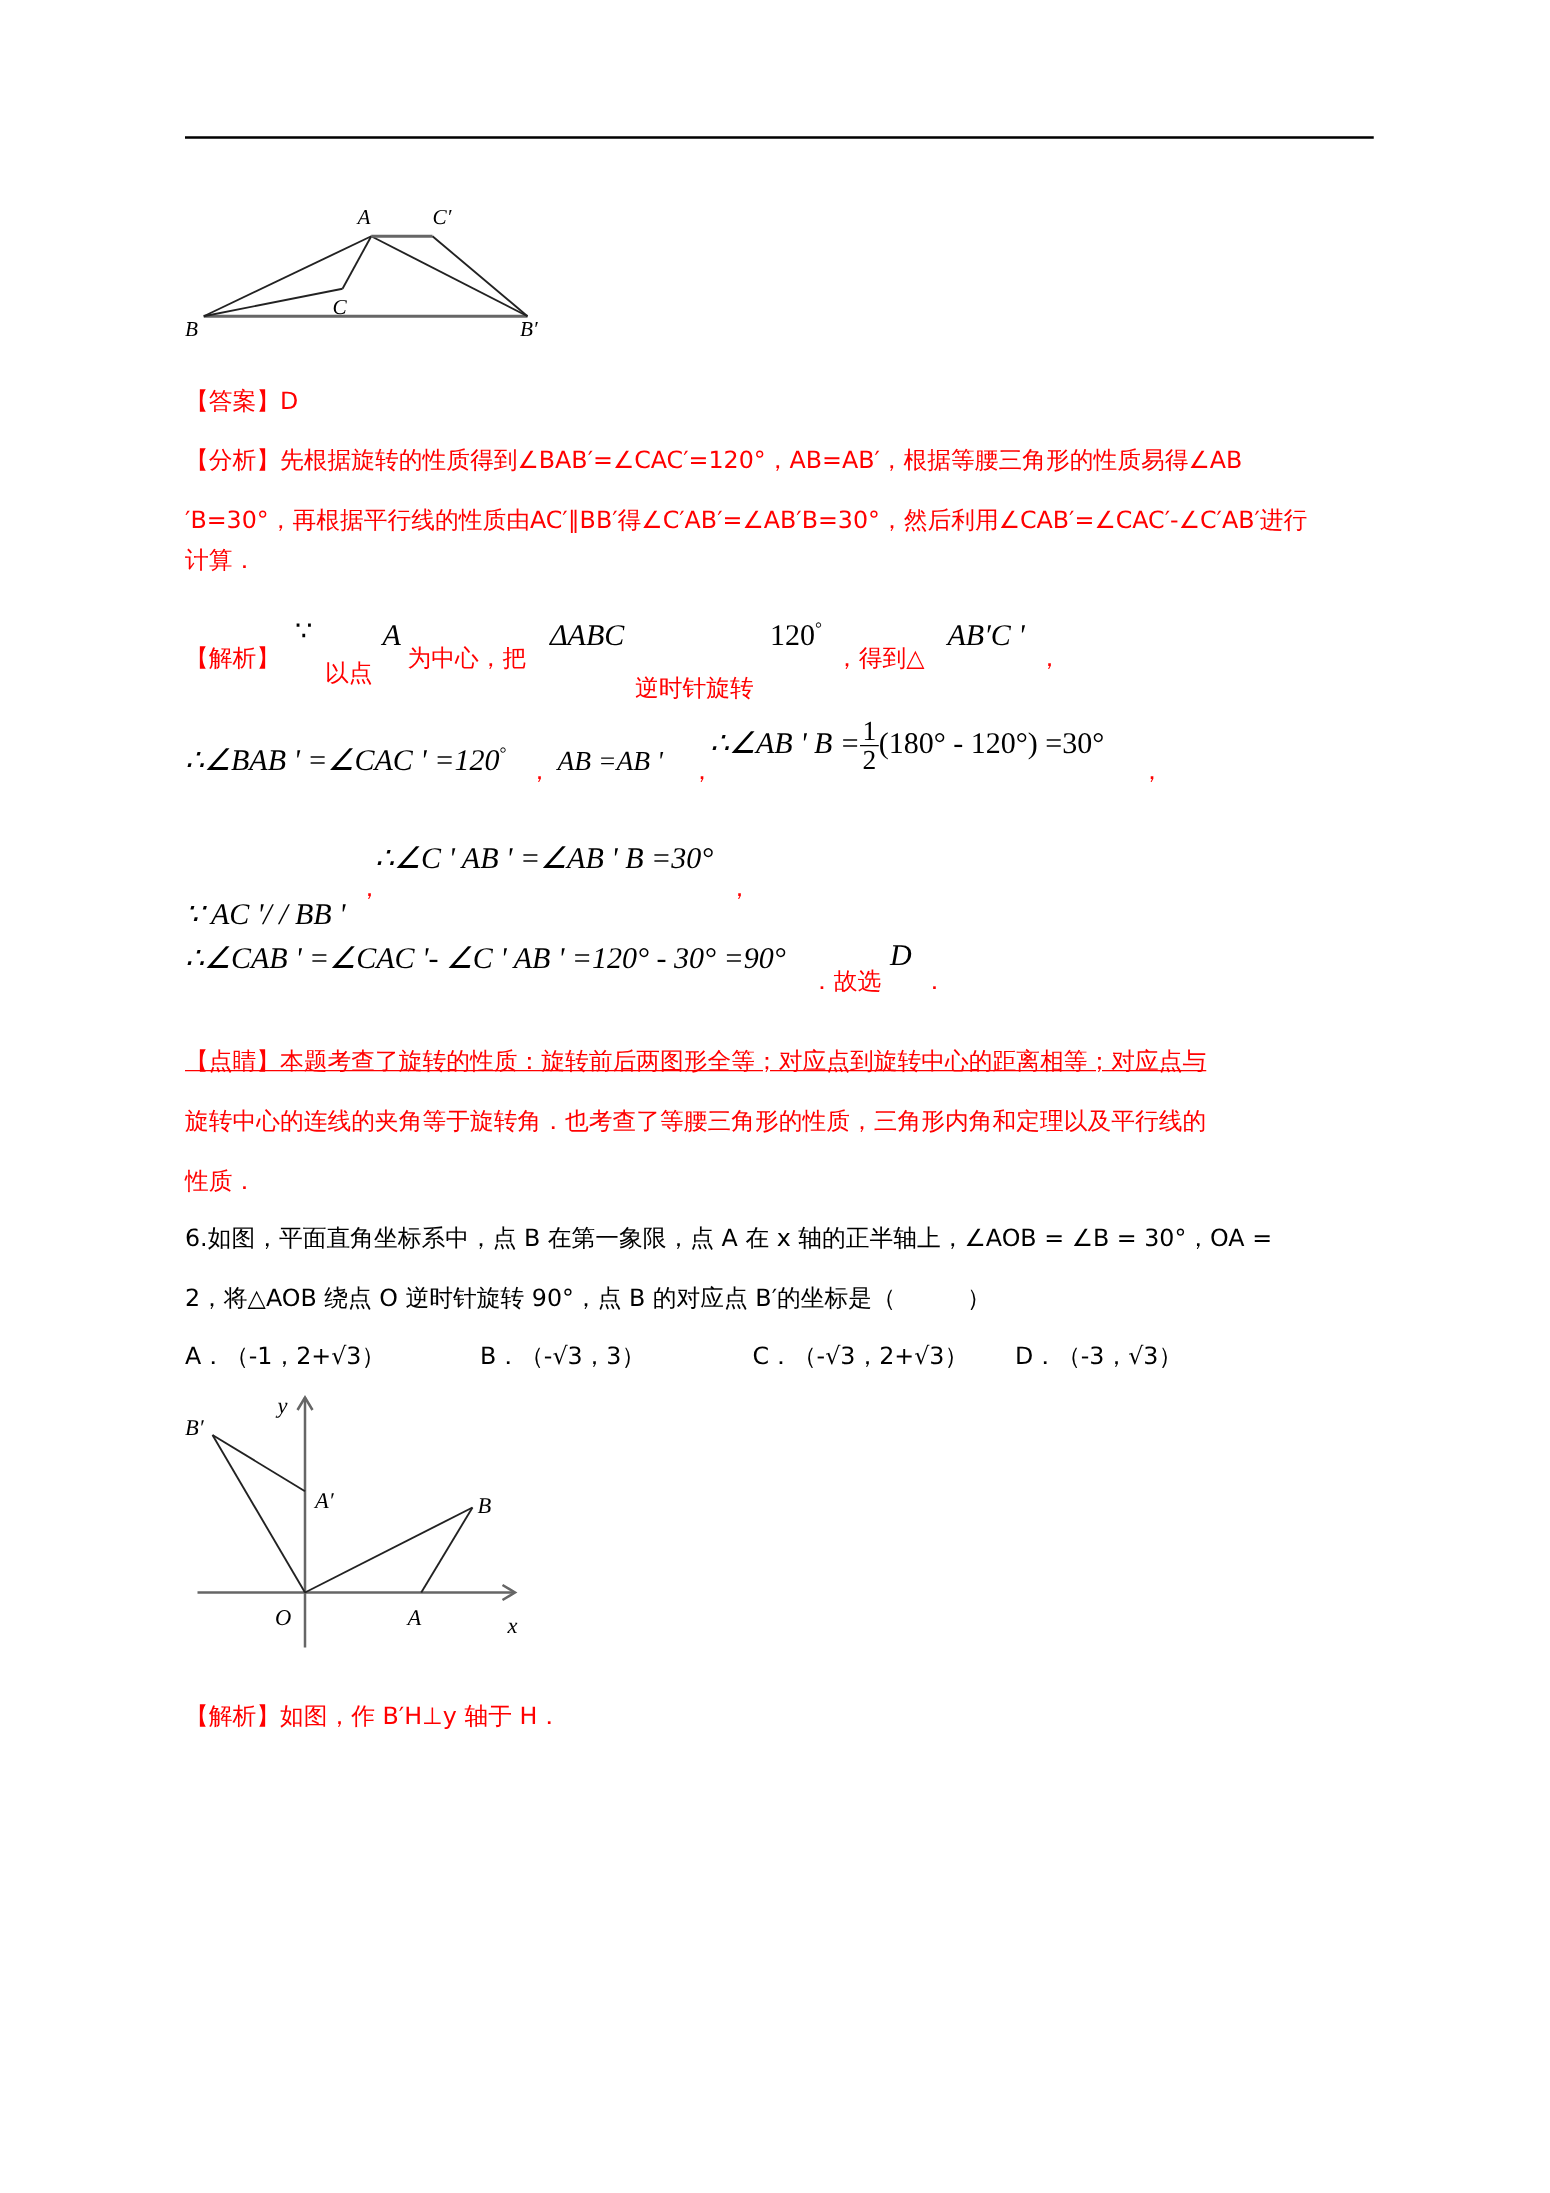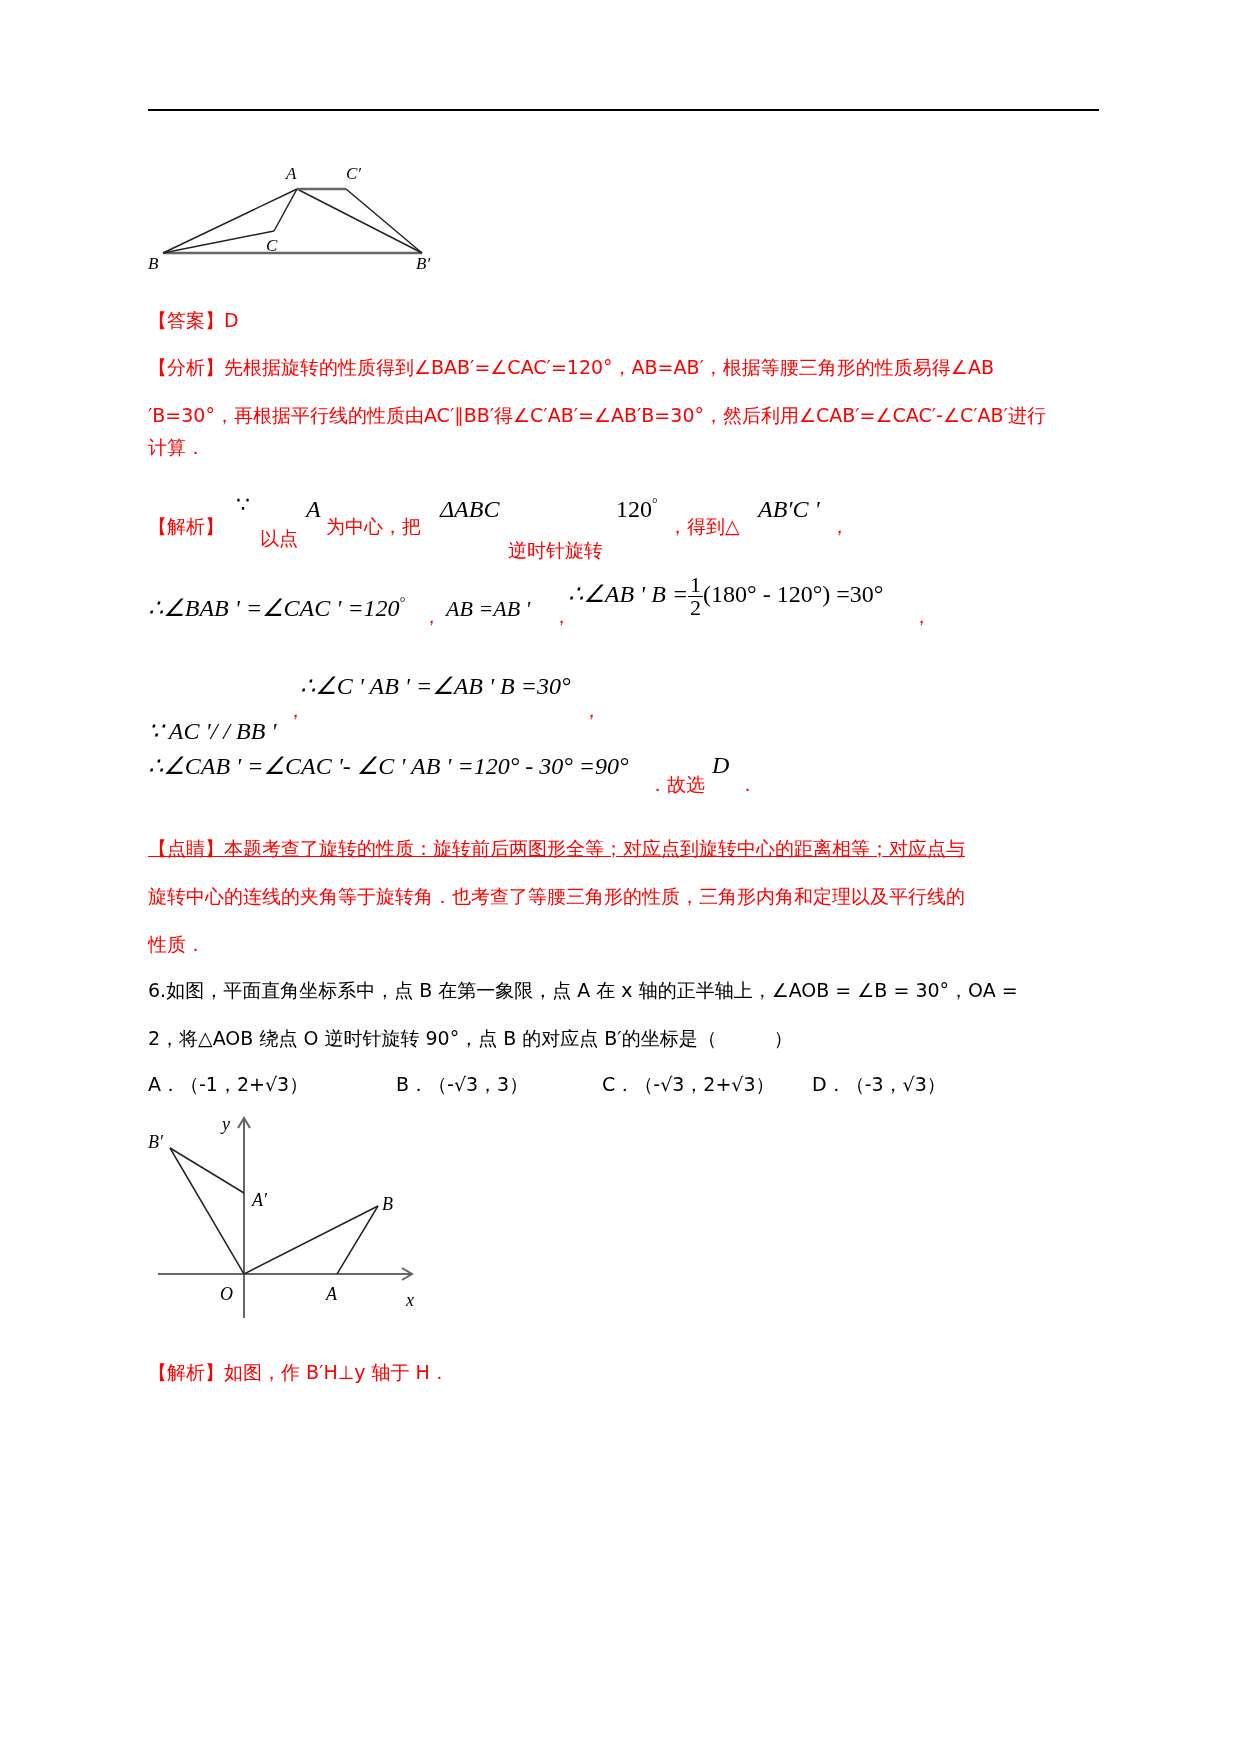--- a/index.html
+++ b/index.html
@@ -83,21 +83,21 @@
 
 <div class="abs red cn" style="left:148px;top:836px;text-decoration:underline;">
   <span>【点睛】</span><span>本题考查了旋转的性质：旋转前后两图形全等；对应点到旋转中心的距离相等；对应点与</span>
 </div>
 <div class="abs red cn" style="left:148px;top:884px;">旋转中心的连线的夹角等于旋转角．也考查了等腰三角形的性质，三角形内角和定理以及平行线的</div>
 <div class="abs red cn" style="left:148px;top:932px;">性质．</div>
 
 <div class="abs q" style="left:148px;top:978px;">6.如图，平面直角坐标系中，点 B 在第一象限，点 A 在 x 轴的正半轴上，∠AOB = ∠B = 30°，OA =</div>
 <div class="abs q" style="left:148px;top:1026px;">2，将△AOB 绕点 O 逆时针旋转 90°，点 B 的对应点 B′的坐标是（　　　）</div>
 <div class="abs q" style="left:148px;top:1072px;"><span>A．</span><span>（-1，2+√3）</span></div>
-<div class="abs q" style="left:384px;top:1072px;margin-left:12px;"><span>B．</span><span>（-√3，3）</span></div>
+<div class="abs q" style="left:384px;top:1072px;"><span>B．</span><span>（-√3，3）</span></div>
 <div class="abs q" style="left:602px;top:1072px;text-align:center;"><span>C．</span><span>（-√3，2+√3）</span></div>
 <div class="abs q" style="left:812px;top:1072px;"><span>D．</span><span>（-3，√3）</span></div>
 
 <svg class="abs" style="left:140px;top:1108px;" width="300" height="230" viewBox="0 0 300 230">
   <g stroke="#666" stroke-width="2" fill="none">
     <line x1="18" y1="166" x2="272" y2="166"></line>
     <polyline points="262,160 272,166 262,172"></polyline>
     <line x1="104" y1="210" x2="104" y2="10"></line>
     <polyline points="98,20 104,10 110,20"></polyline>
   </g>

